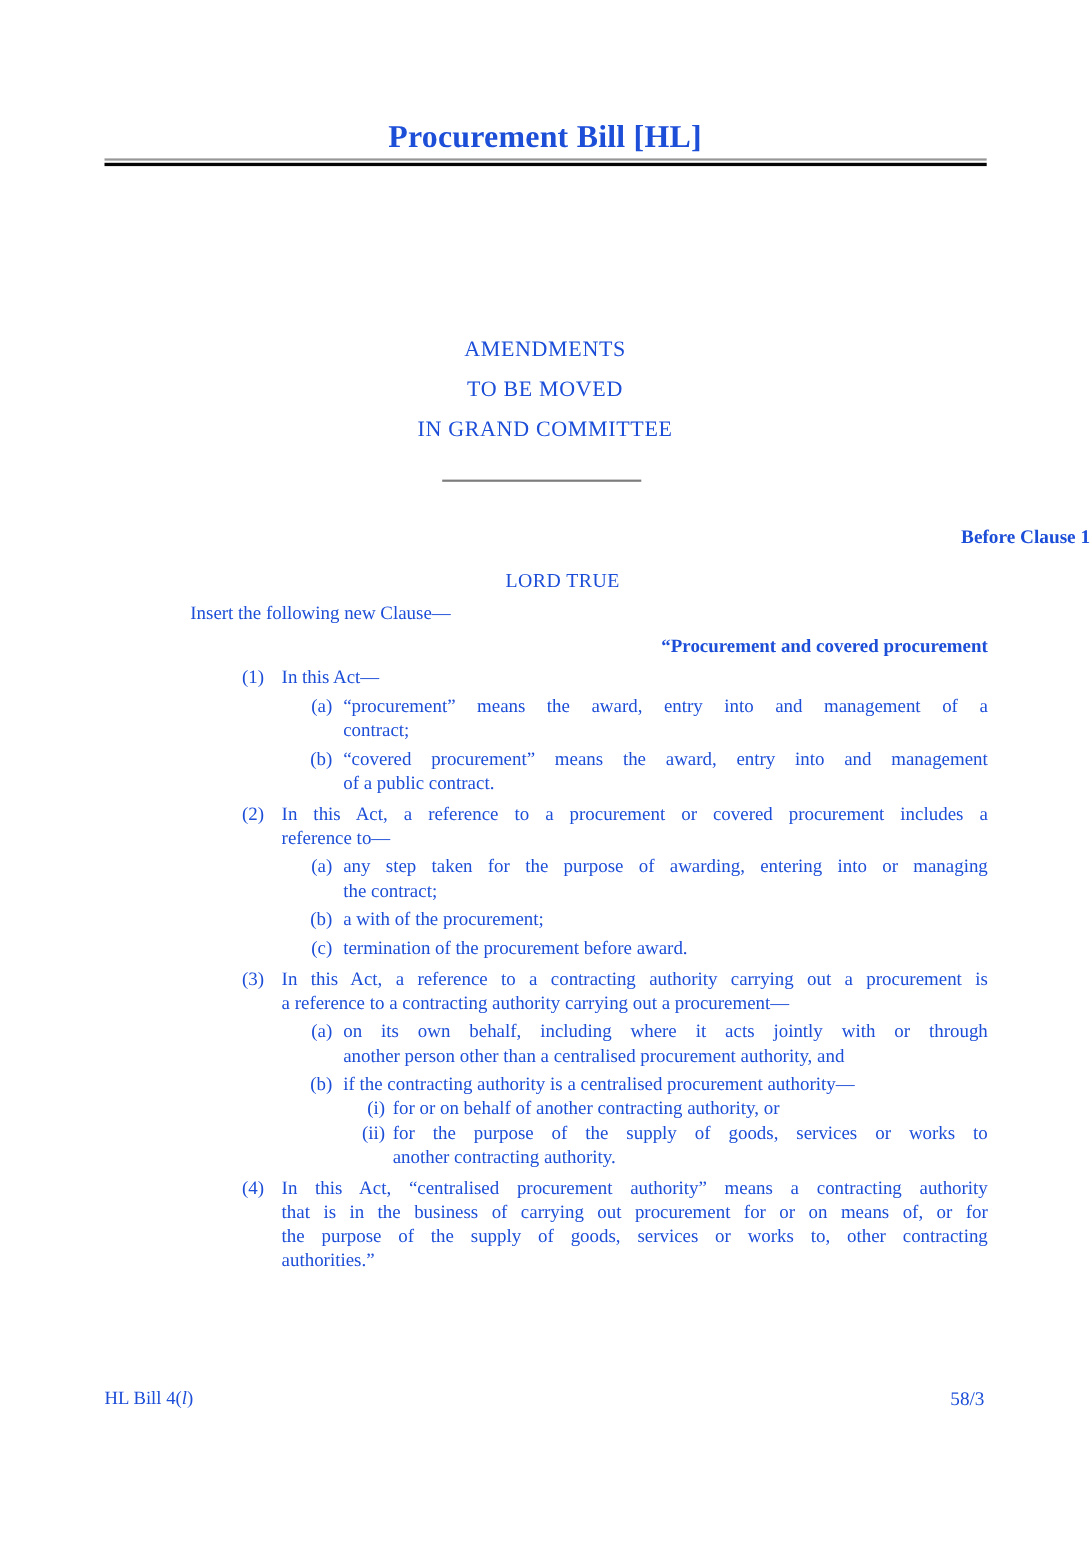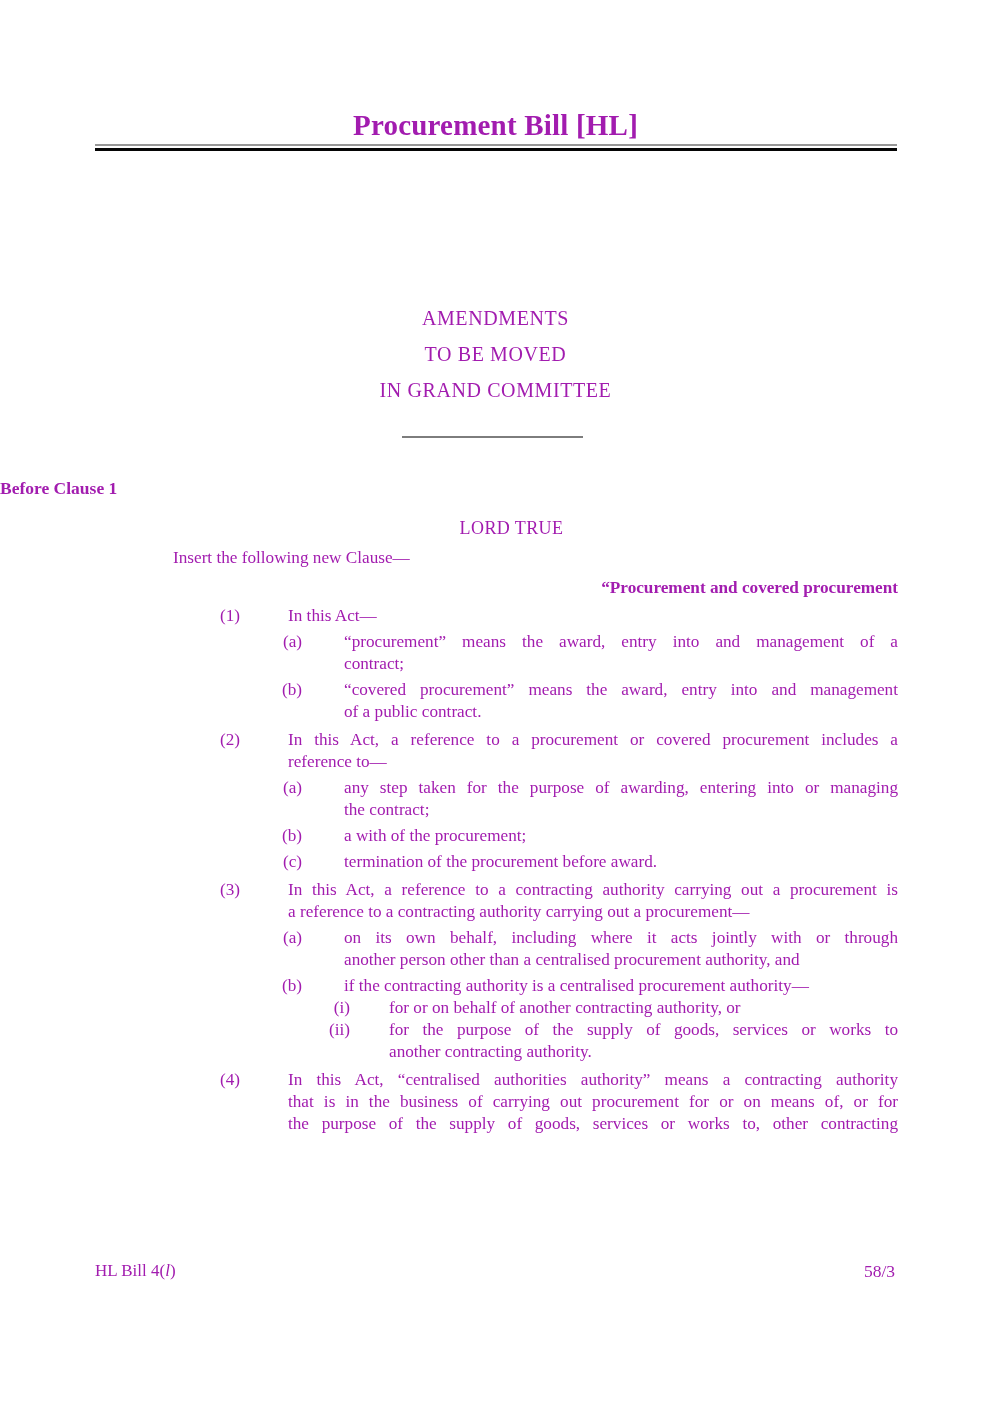--- a/index.html
+++ b/index.html
@@ -5,21 +5,21 @@
   html, body {
     margin: 0;
     padding: 0;
     background: #ffffff;
   }
   .page {
     position: relative;
     width: 991px;
     height: 1401px;
     background: #ffffff;
-    color: #a21caf;
+    color: #1d4ed8;
     font-family: "Liberation Serif", serif;
     overflow: hidden;
   }
 
   
   .bill-title {
     position: absolute;
     top: 109px;
     left: 0;
     width: 100%;
@@ -60,21 +60,21 @@
     width: 181px;
     height: 2px;
     background: #7d7d7d;
   }
 
   .before-clause {
     position: absolute;
     top: 478px;
     left: 0;
     width: 100%;
-    text-align: left;
+    text-align: right;
     font-size: 17.5px;
     font-weight: bold;
   }
 
   .mover-name {
     position: absolute;
     top: 518px;
     left: 0;
     width: 100%;
     text-align: center;
@@ -104,21 +104,21 @@
   .item.l2 { margin-top: 4px; }
   .item.l3 { margin-top: 0; }
   .num {
     flex: none;
     text-align: right;
     box-sizing: content-box;
   }
   .l1 > .num { width: 67px;  padding-right: 16px; }
   .l2 > .num { width: 129px; padding-right: 10px; }
   .l3 > .num { width: 177px; padding-right: 7px; }
-  .txt { flex: 1; min-width: 0; margin-left: 32px; }
+  .txt { flex: 1; min-width: 0; }
   .jline {
     text-align: justify;
     text-align-last: justify;
     white-space: normal;
   }
   .jline.last {
     text-align: left;
     text-align-last: left;
   }
 
@@ -256,23 +256,24 @@
       <span class="num">(ii)</span>
       <div class="txt">
         <div class="jline">for the purpose of the supply of goods, services or works to</div>
         <div class="jline last">another contracting authority.</div>
       </div>
     </div>
 
     <div class="item l1">
       <span class="num">(4)</span>
       <div class="txt">
-        <div class="jline">In this Act, “centralised authorities authority” means a contracting authority</div>
+        <div class="jline">In this Act, “centralised procurement authority” means a contracting authority</div>
         <div class="jline">that is in the business of carrying out procurement for or on means of, or for</div>
         <div class="jline">the purpose of the supply of goods, services or works to, other contracting</div>
+        <div class="jline last">authorities.”</div>
       </div>
     </div>
 
   </div>
 
   <div class="footer-left"><span>HL Bill 4(</span><span class="ital">l</span><span>)</span></div>
 
   <div class="footer-right">58/3</div>
 
 </div>

